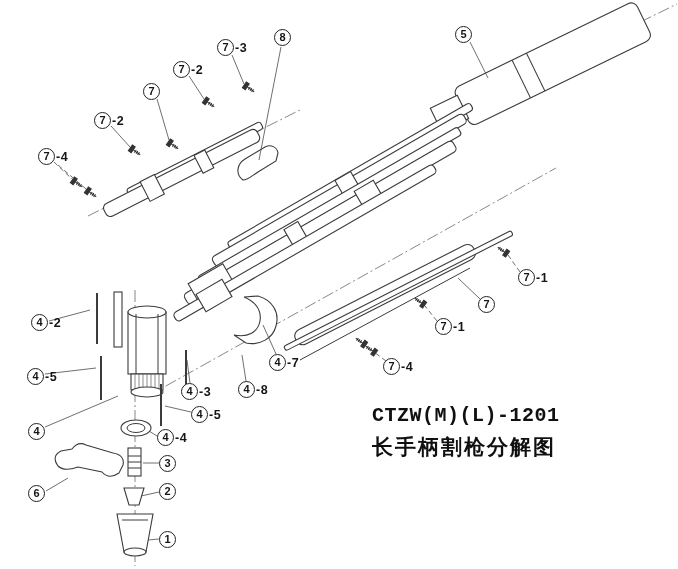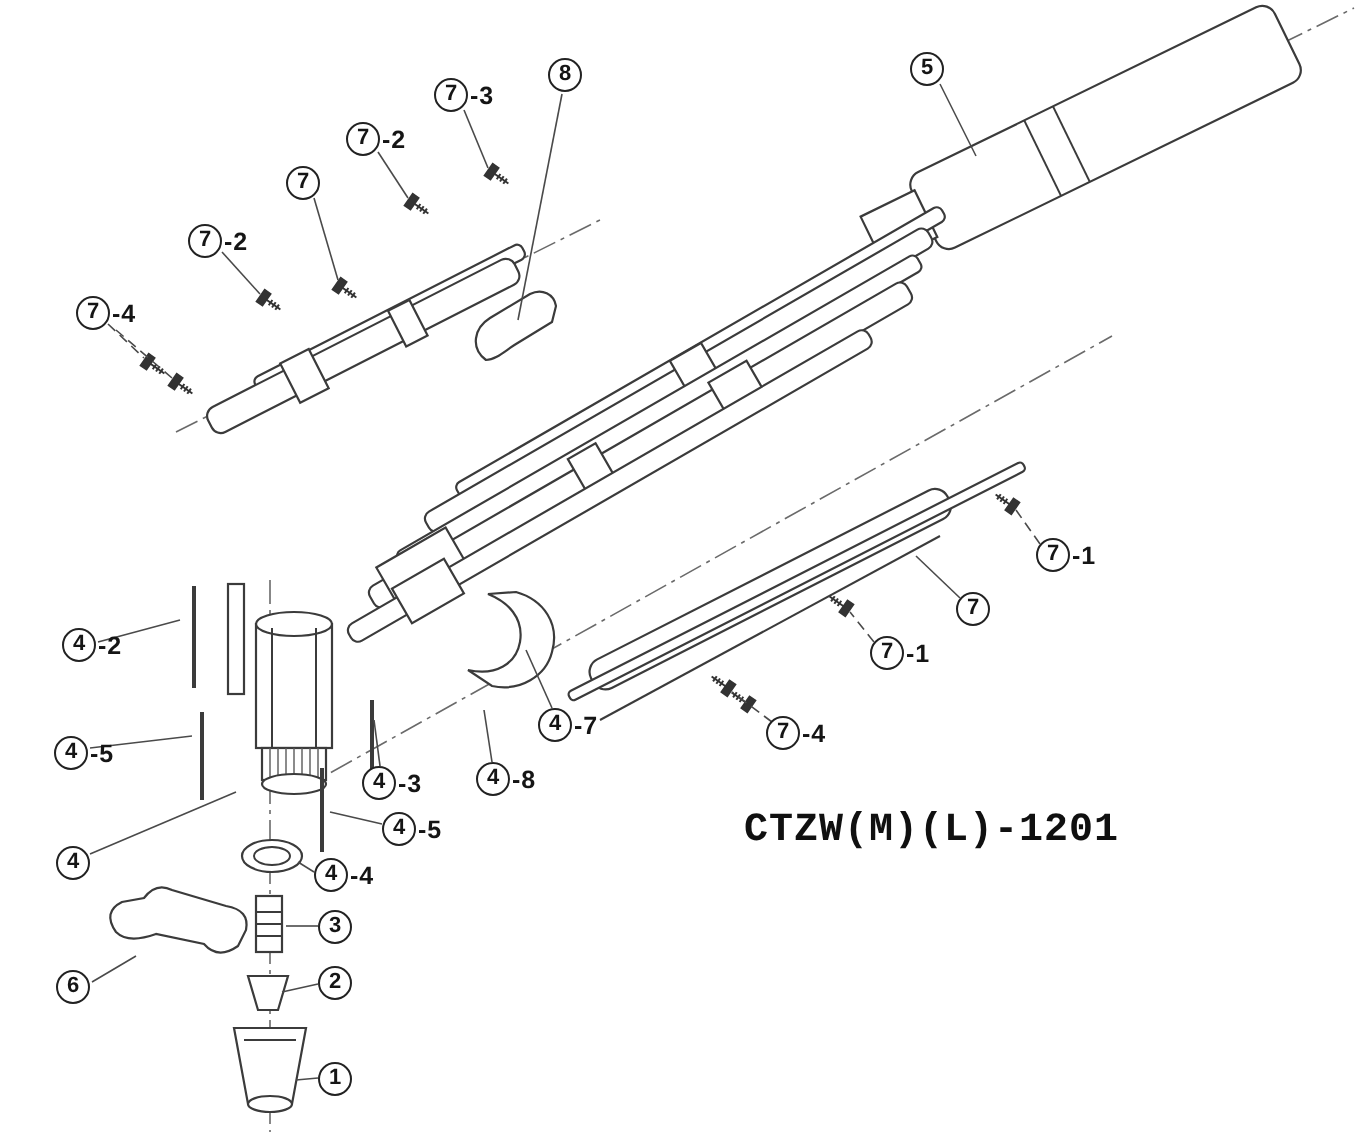--- a/index.html
+++ b/index.html
@@ -281,15 +281,16 @@
       <span class="c-circle">4</span>
       <span class="c-suffix">-7</span>
     </div>
   <div class="callout" style="left:238px;top:381px">
       <span class="c-circle">4</span>
       <span class="c-suffix">-8</span>
     </div>
 
   <div class="title-block">
     <div class="title-model">CTZW(M)(L)-1201</div>
+    <div class="title-caption">长手柄割枪分解图</div>
   </div>
 
 </div>
 
 </body></html>

